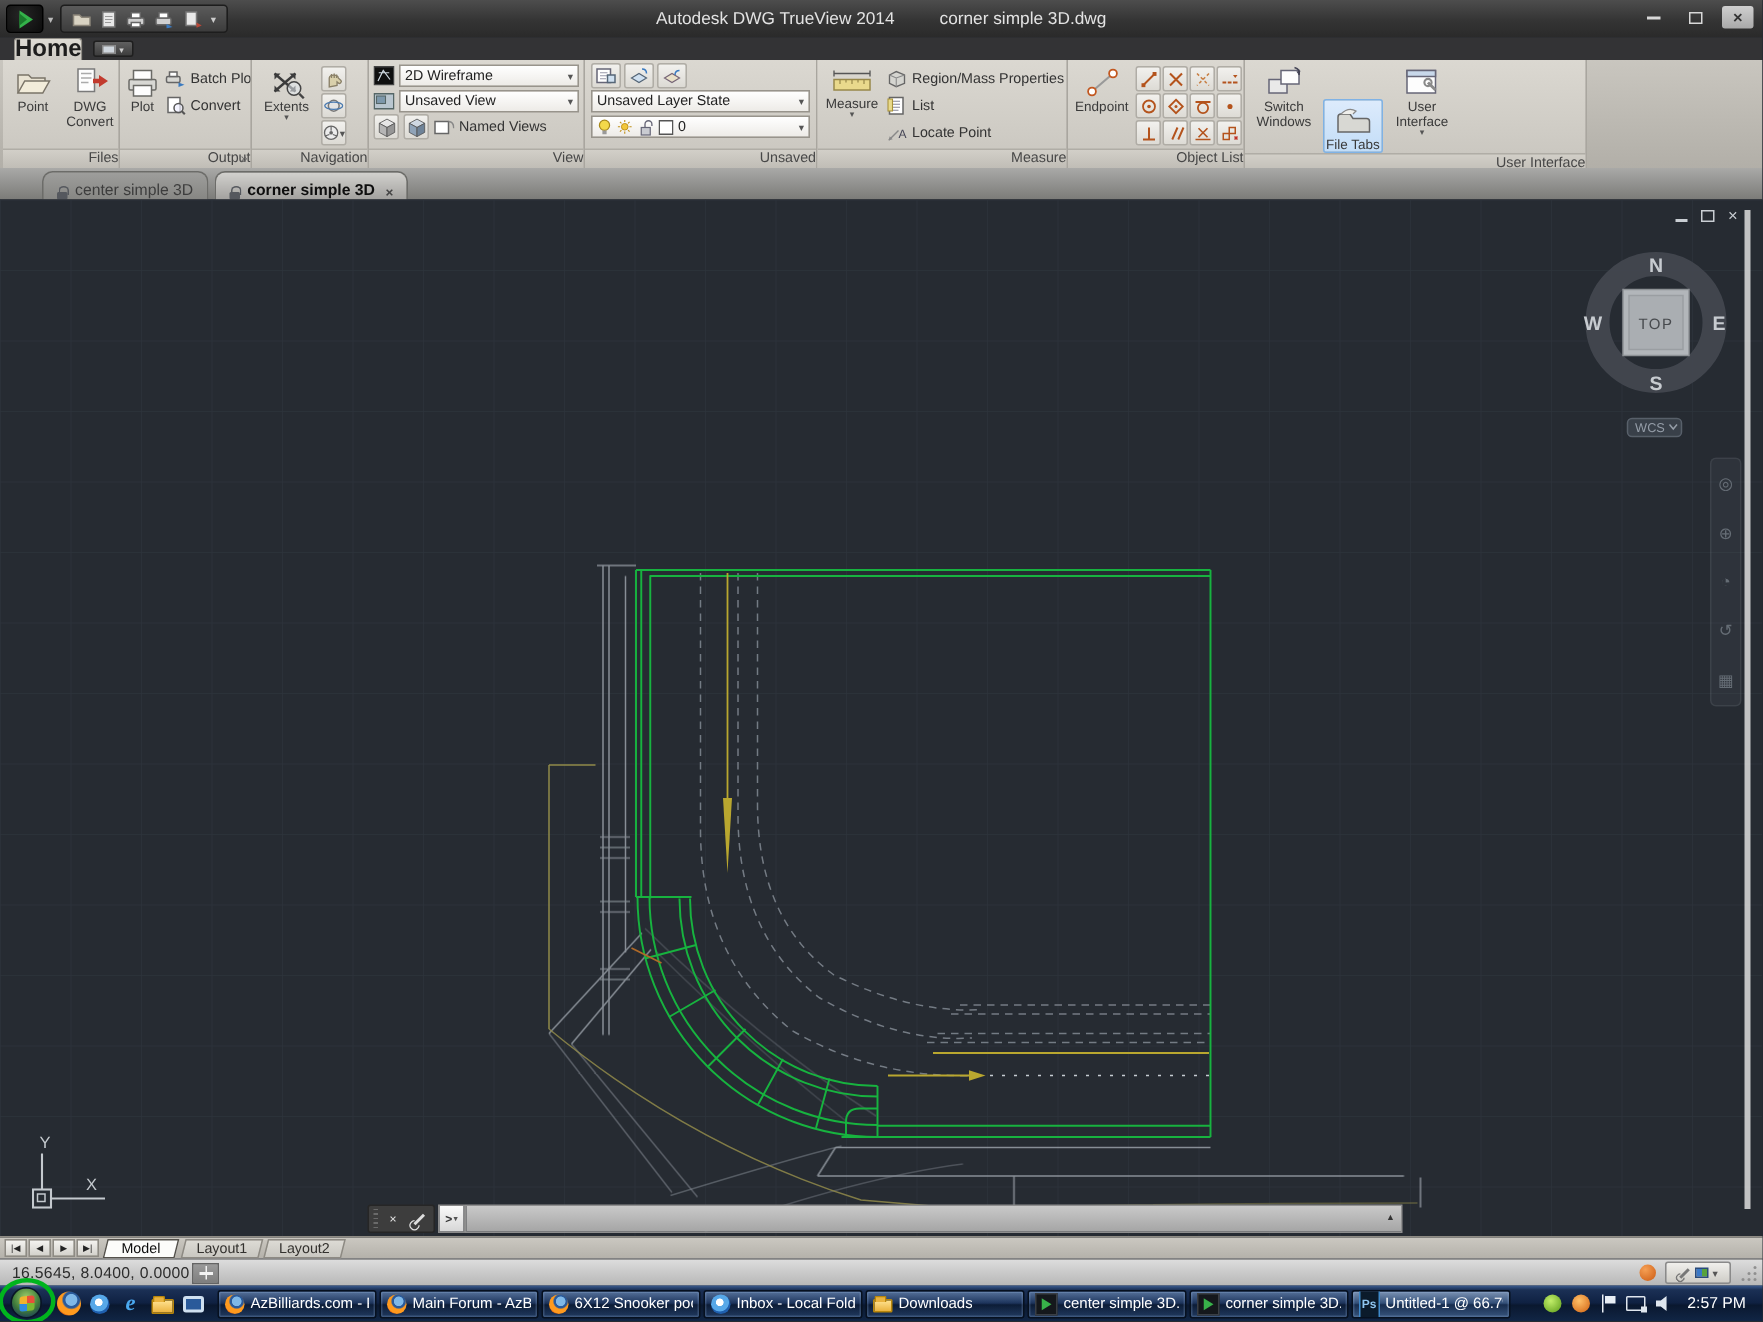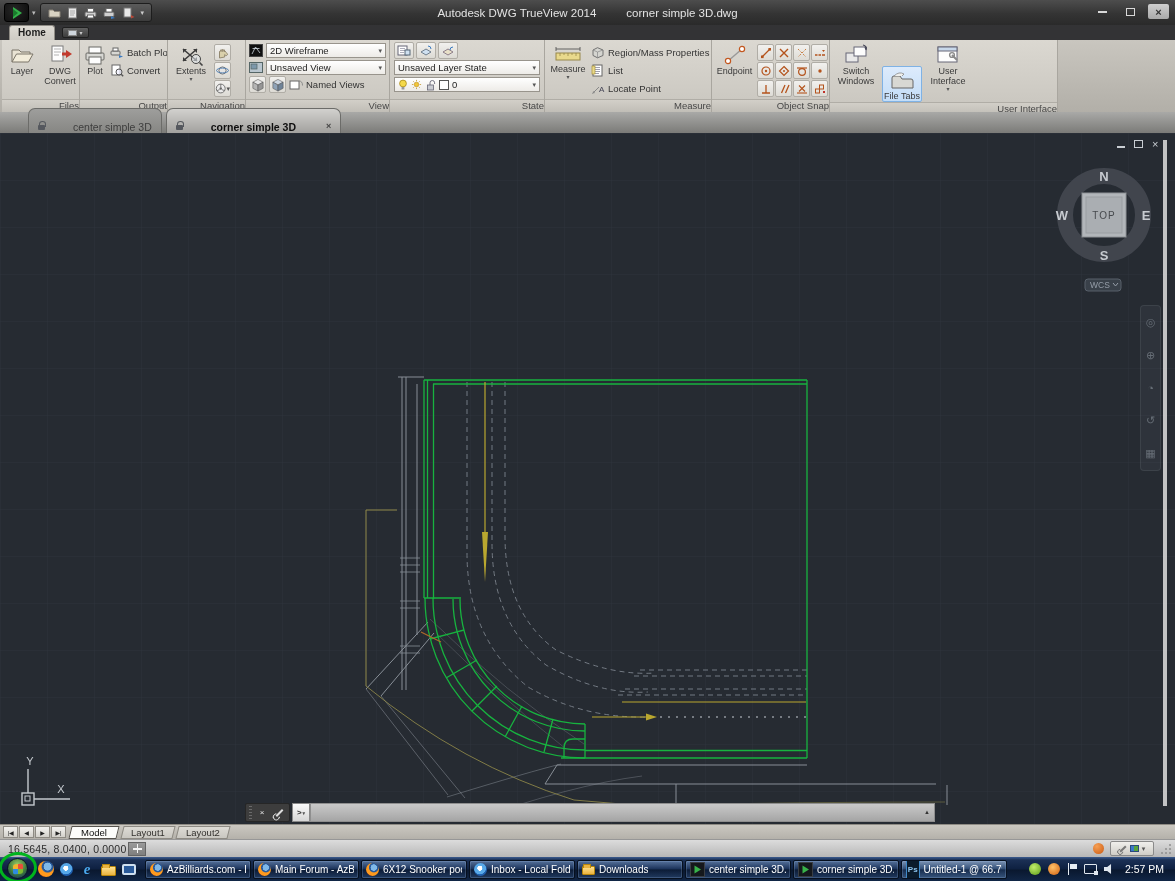--- a/index.html
+++ b/index.html
@@ -20,21 +20,21 @@
   .title .app { margin-right:30px; }
   .winctl { position:absolute; right:6px; top:4px; display:flex; gap:7px; align-items:center; }
   .wmin,.wmax,.wclose { width:21px; height:15px; display:flex; align-items:center; justify-content:center; color:#d8d8d8; font-size:11px; }
   .wmin i { width:9px; height:2px; background:#d8d8d8; }
   .wmax i { width:9px; height:8px; border:1.5px solid #d8d8d8; }
   .wclose { background:linear-gradient(#cfcfcf,#a9a9a9); border-radius:2px; color:#333; font-weight:bold; }
 
   
   .ribtabs { position:absolute; top:25px; left:0; width:100%; height:15px; background:#333335; }
   .rtab { position:absolute; left:9px; top:0; width:46px; height:15px; text-align:center; line-height:14px;
-    font-size:10px; font-weight:bold; color:#1d1d1d; background:linear-gradient(#dedbd4,#cecbc4);
+    font-size:16px; font-weight:bold; color:#1d1d1d; background:linear-gradient(#dedbd4,#cecbc4);
     border:1px solid #8f8c85; border-bottom:none; border-radius:3px 3px 0 0; }
   .rmini { position:absolute; left:62px; top:2px; width:27px; height:11px; background:linear-gradient(#606060,#3d3d3d);
     border:1px solid #1f1f1f; border-radius:2px; display:flex; align-items:center; justify-content:center; gap:2px; }
   .rmini i { width:9px; height:6px; background:#cfd6dd; border:1px solid #888; }
   .rmini .car { color:#ccc; font-size:6px; }
 
   
   .ribbon { position:absolute; top:40px; left:0; width:100%; height:72px;
     background:linear-gradient(#c9c6bf,#b2afa8); }
   .panel { position:absolute; top:0; height:72px; display:flex; flex-direction:column; overflow:hidden;
@@ -54,23 +54,23 @@
   .combo .car { margin-left:auto; font-size:7px; color:#555; padding-left:3px; }
   .sbtn { width:17px; height:17px; display:flex; align-items:center; justify-content:center;
     background:linear-gradient(#f2f1ee,#dcdad4); border:1px solid #b0ada6; border-radius:2px; }
   .snapgrid { display:grid; grid-template-columns:repeat(4,17px); grid-auto-rows:17px; gap:1px; padding-top:2px; }
   .snapcell { background:linear-gradient(#f2f1ee,#dddbd5); border:1px solid #b0ada6; border-radius:2px;
     display:flex; align-items:center; justify-content:center; }
 
   
   .ftbar { position:absolute; top:112px; left:0; width:100%; height:21px;
     background:linear-gradient(#a9a9a7,#7b7b78); display:flex; align-items:flex-end; padding-left:28px; }
-  .ftab { height:19px; display:flex; align-items:flex-start; padding:12px 9px; font-size:10.5px; color:#3d3d3d;
+  .ftab { height:19px; display:flex; align-items:flex-end; padding:0 9px; font-size:10.5px; color:#3d3d3d;
     background:linear-gradient(#9e9e9c,#868683); border:1px solid #6c6c69; border-bottom:none;
-    border-radius:7px 7px 0 0; margin-right:4px;gap:23px; }
+    border-radius:7px 7px 0 0; margin-right:4px; }
   .ftab.active { background:linear-gradient(#d2d1ce,#a2a19e); color:#0e0e0e; font-weight:bold; }
   .lock { width:7px; height:9px; position:relative; margin-right:5px; }
   .lock::before { content:''; position:absolute; left:1px; top:0; width:5px; height:5px;
     border:1.2px solid #55585e; border-radius:50% 50% 0 0; border-bottom:none; }
   .lock::after { content:''; position:absolute; left:0; top:4px; width:7px; height:5px; background:#55585e; border-radius:1px; }
   .ftab .x { margin-left:7px; font-size:9px; color:#444; }
 
   
   .canvas { position:absolute; top:133px; left:0; width:1175px; height:691px; background:#262b32; }
   .docctl { position:absolute; left:1117px; top:6px; display:flex; gap:9px; align-items:center; color:#c9ced3; }
@@ -231,21 +231,21 @@
 
   <div class="ribbon">
 
     <div class="panel" style="left:2px;width:78px">
       <div class="pbody">
         <div class="btn-big">
           <svg width="26" height="22" viewBox="0 0 26 22">
             <path d="M3 18 V6 h7 l2 2 h9 v3" fill="#e9e3d3" stroke="#7a7468"></path>
               <path d="M3 18 l4.5-8 H24 l-4.5 8 z" fill="#f2ecda" stroke="#7a7468"></path>
           </svg>
-          <span>Layer</span>
+          <span>Point</span>
         </div>
         <div class="btn-big">
           <svg width="26" height="22" viewBox="0 0 26 22">
             <rect x="5" y="2" width="11" height="15" fill="#fdfdfd" stroke="#7a7a7a"></rect>
               <path d="M7 5 h7 M7 8 h7 M7 11 h5" stroke="#aaa" stroke-width="0.9"></path>
             <path d="M25 10 l-6-4 v2.5 h-4 v3 h4 V14 z" fill="#c23b2e"></path>
           </svg>
           <span>DWG Convert</span>
         </div>
       </div>
@@ -415,21 +415,21 @@
                 <path d="M5 6 V3.8 a2.3 2.3 0 0 1 4.6 0 V5" fill="none" stroke="#667" stroke-width="0.9"></path>
             </svg>
             <svg width="10" height="10" viewBox="0 0 10 10">
               <rect x="0.5" y="0.5" width="9" height="9" fill="#fff" stroke="#555"></rect>
             </svg>
             <span>0</span>
             <span class="car">▾</span>
           </div>
         </div>
       </div>
-      <div class="plabel">State</div>
+      <div class="plabel">Unsaved</div>
     </div>
 
     <div class="panel" style="left:545px;width:167px">
       <div class="pbody">
         <div class="btn-big" style="width:42px">
           <svg width="28" height="20" viewBox="0 0 28 20">
             <path d="M2 5 h24" stroke="#555" stroke-width="0.9"></path>
               <path d="M2 3 l0 4 M26 3 l0 4" stroke="#555" stroke-width="0.9"></path>
             <rect x="2" y="9" width="24" height="7" fill="#e9d98c" stroke="#98884a"></rect>
               <path d="M6 9 v3 M10 9 v2 M14 9 v3 M18 9 v2 M22 9 v3" stroke="#98884a" stroke-width="0.8"></path>
@@ -541,21 +541,21 @@
             </span>
           <span class="snapcell">
               <svg width="12" height="12" viewBox="0 0 12 12">
                 <rect x="1.5" y="6" width="4" height="4" fill="none" stroke="#b4531c" stroke-width="1"></rect>
                 <rect x="5.5" y="2" width="4" height="4" fill="none" stroke="#b4531c" stroke-width="1"></rect>
                 <path d="M9 8 l2 2 m0-2 l-2 2" stroke="#c03028" stroke-width="1"></path>
               </svg>
             </span>
         </div>
       </div>
-      <div class="plabel">Object Snap</div>
+      <div class="plabel">Object List</div>
     </div>
 
     <div class="panel" style="left:830px;width:228px">
       <div class="pbody">
         <div class="btn-big" style="width:48px">
           <svg width="26" height="22" viewBox="0 0 26 22">
             <rect x="3" y="9" width="12" height="9" fill="#e9e9e9" stroke="#667"></rect>
               <rect x="11" y="3" width="12" height="9" fill="#fdfdfd" stroke="#667"></rect>
             <path d="M20 1 q4 1 3 5" fill="none" stroke="#445" stroke-width="1.1"></path>
               <path d="M23 6 l-1.8-2.4 2.8-.4z" fill="#445"></path>

